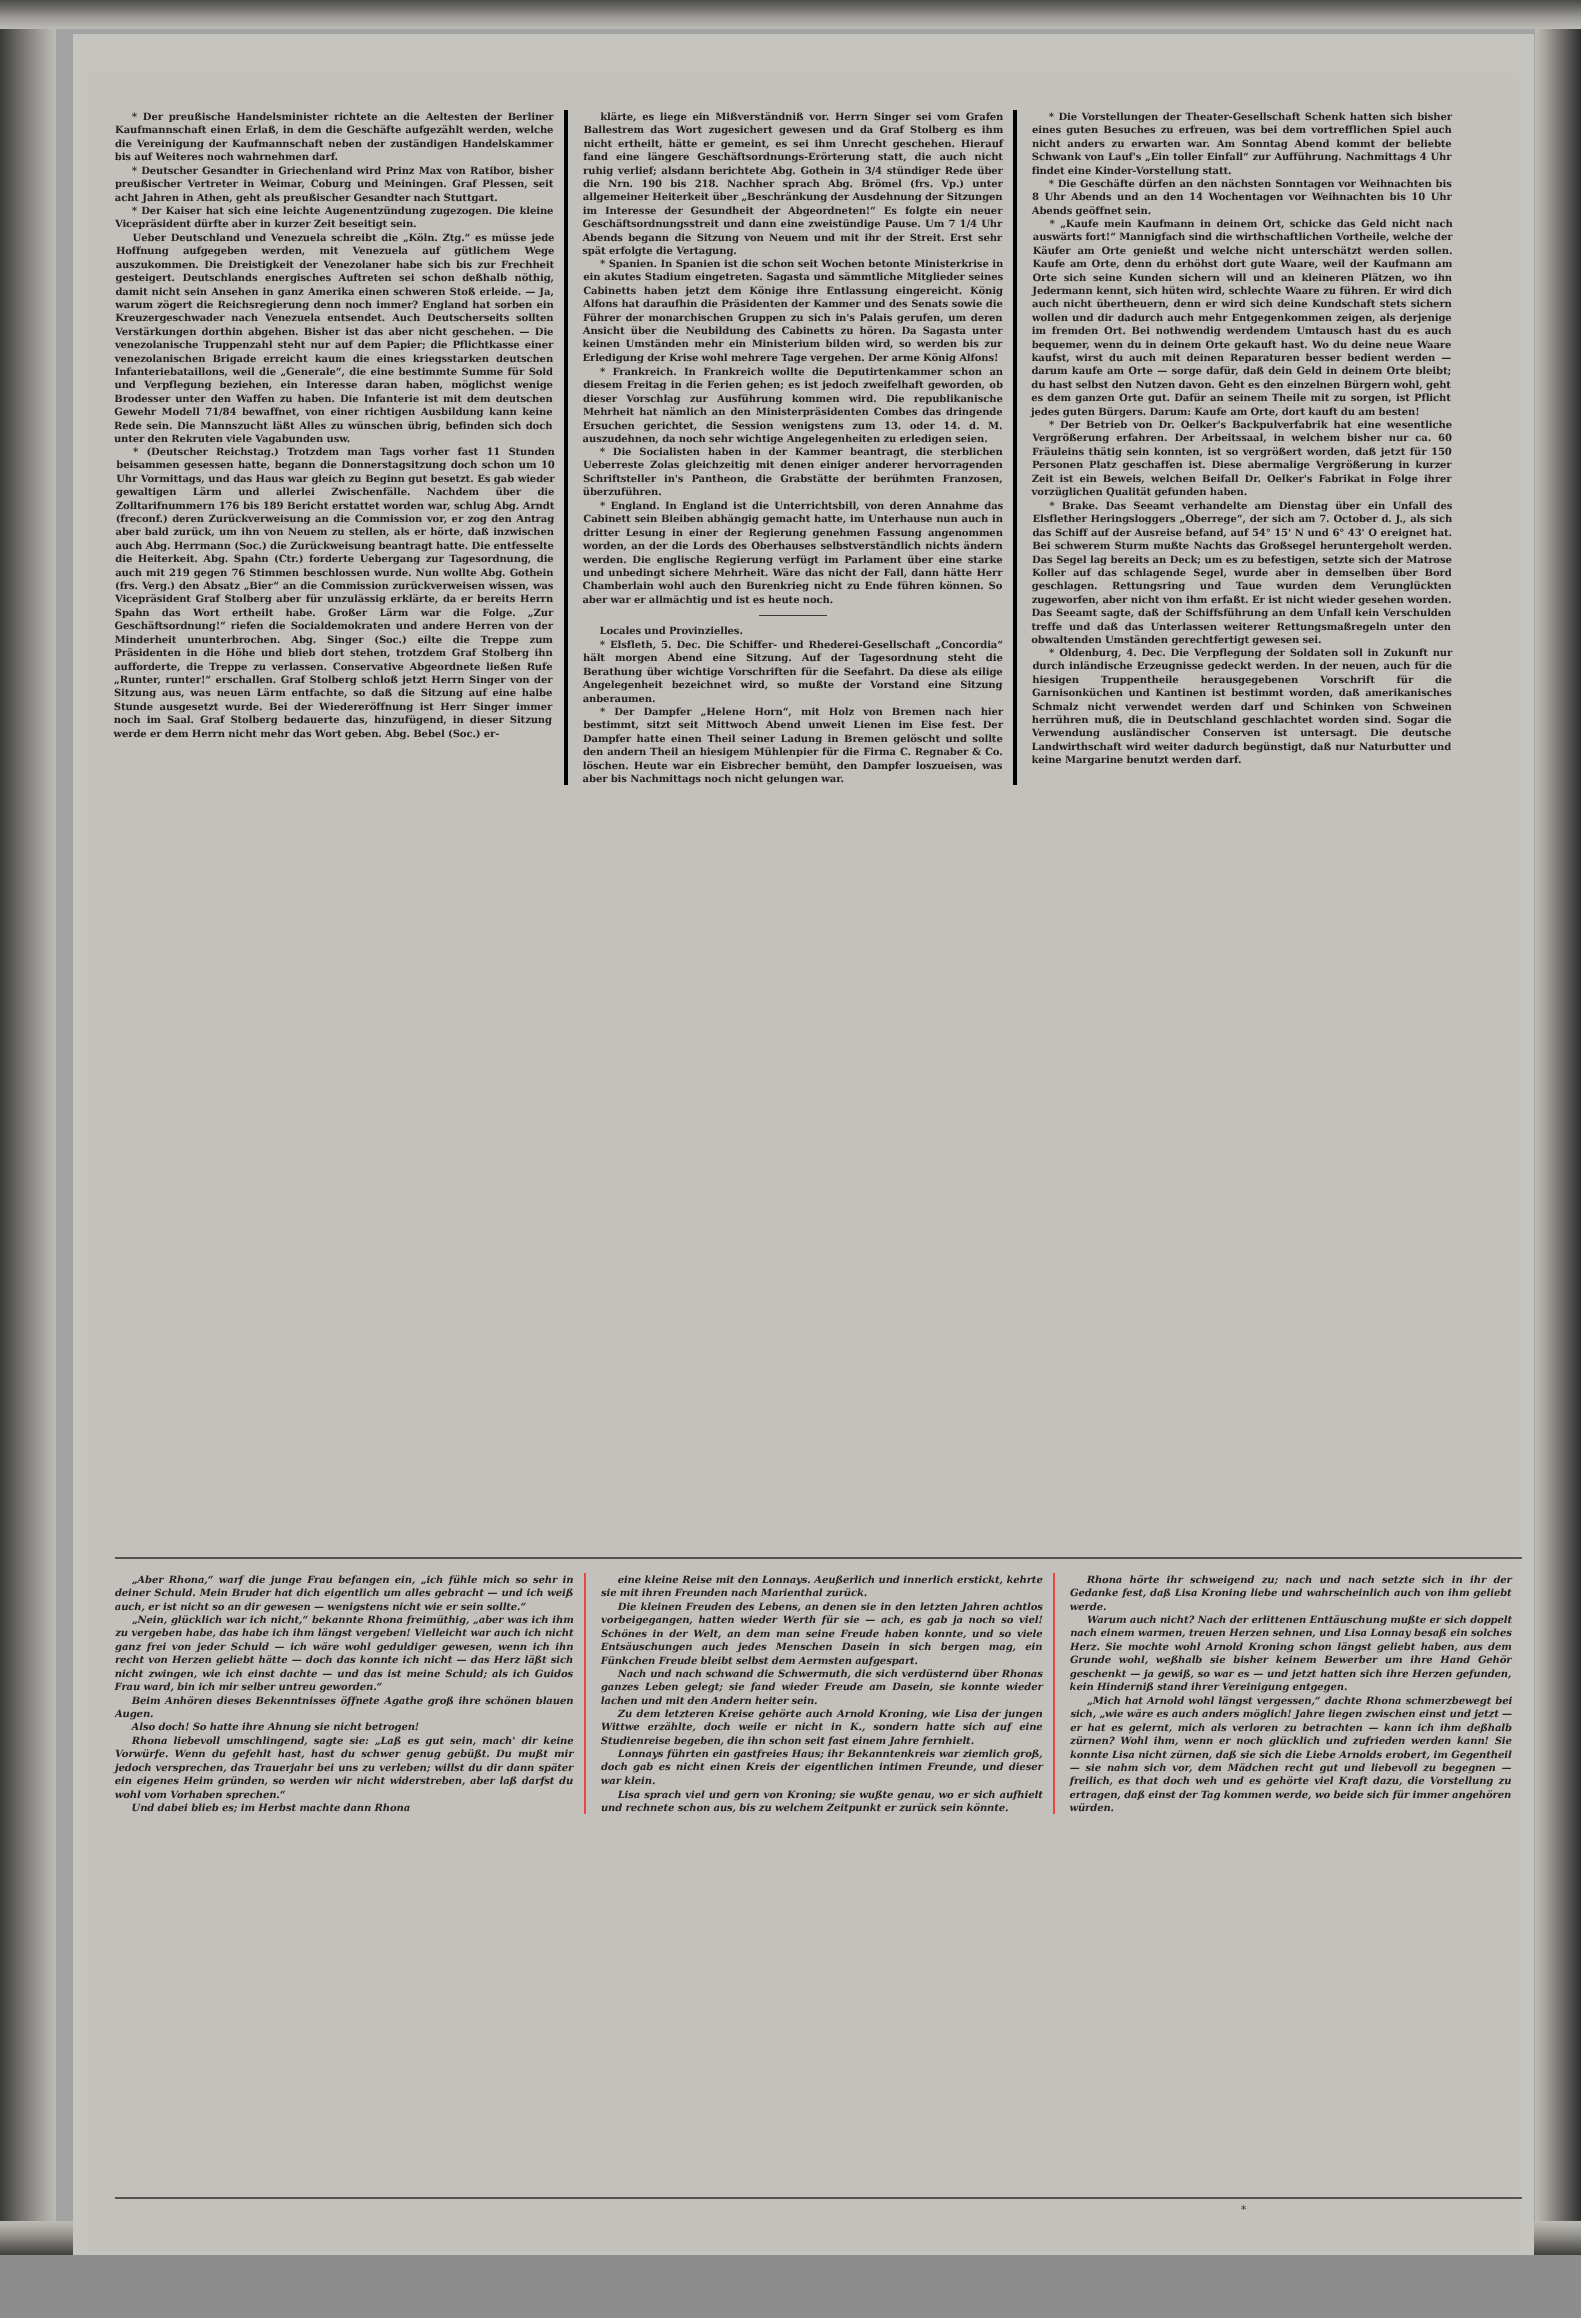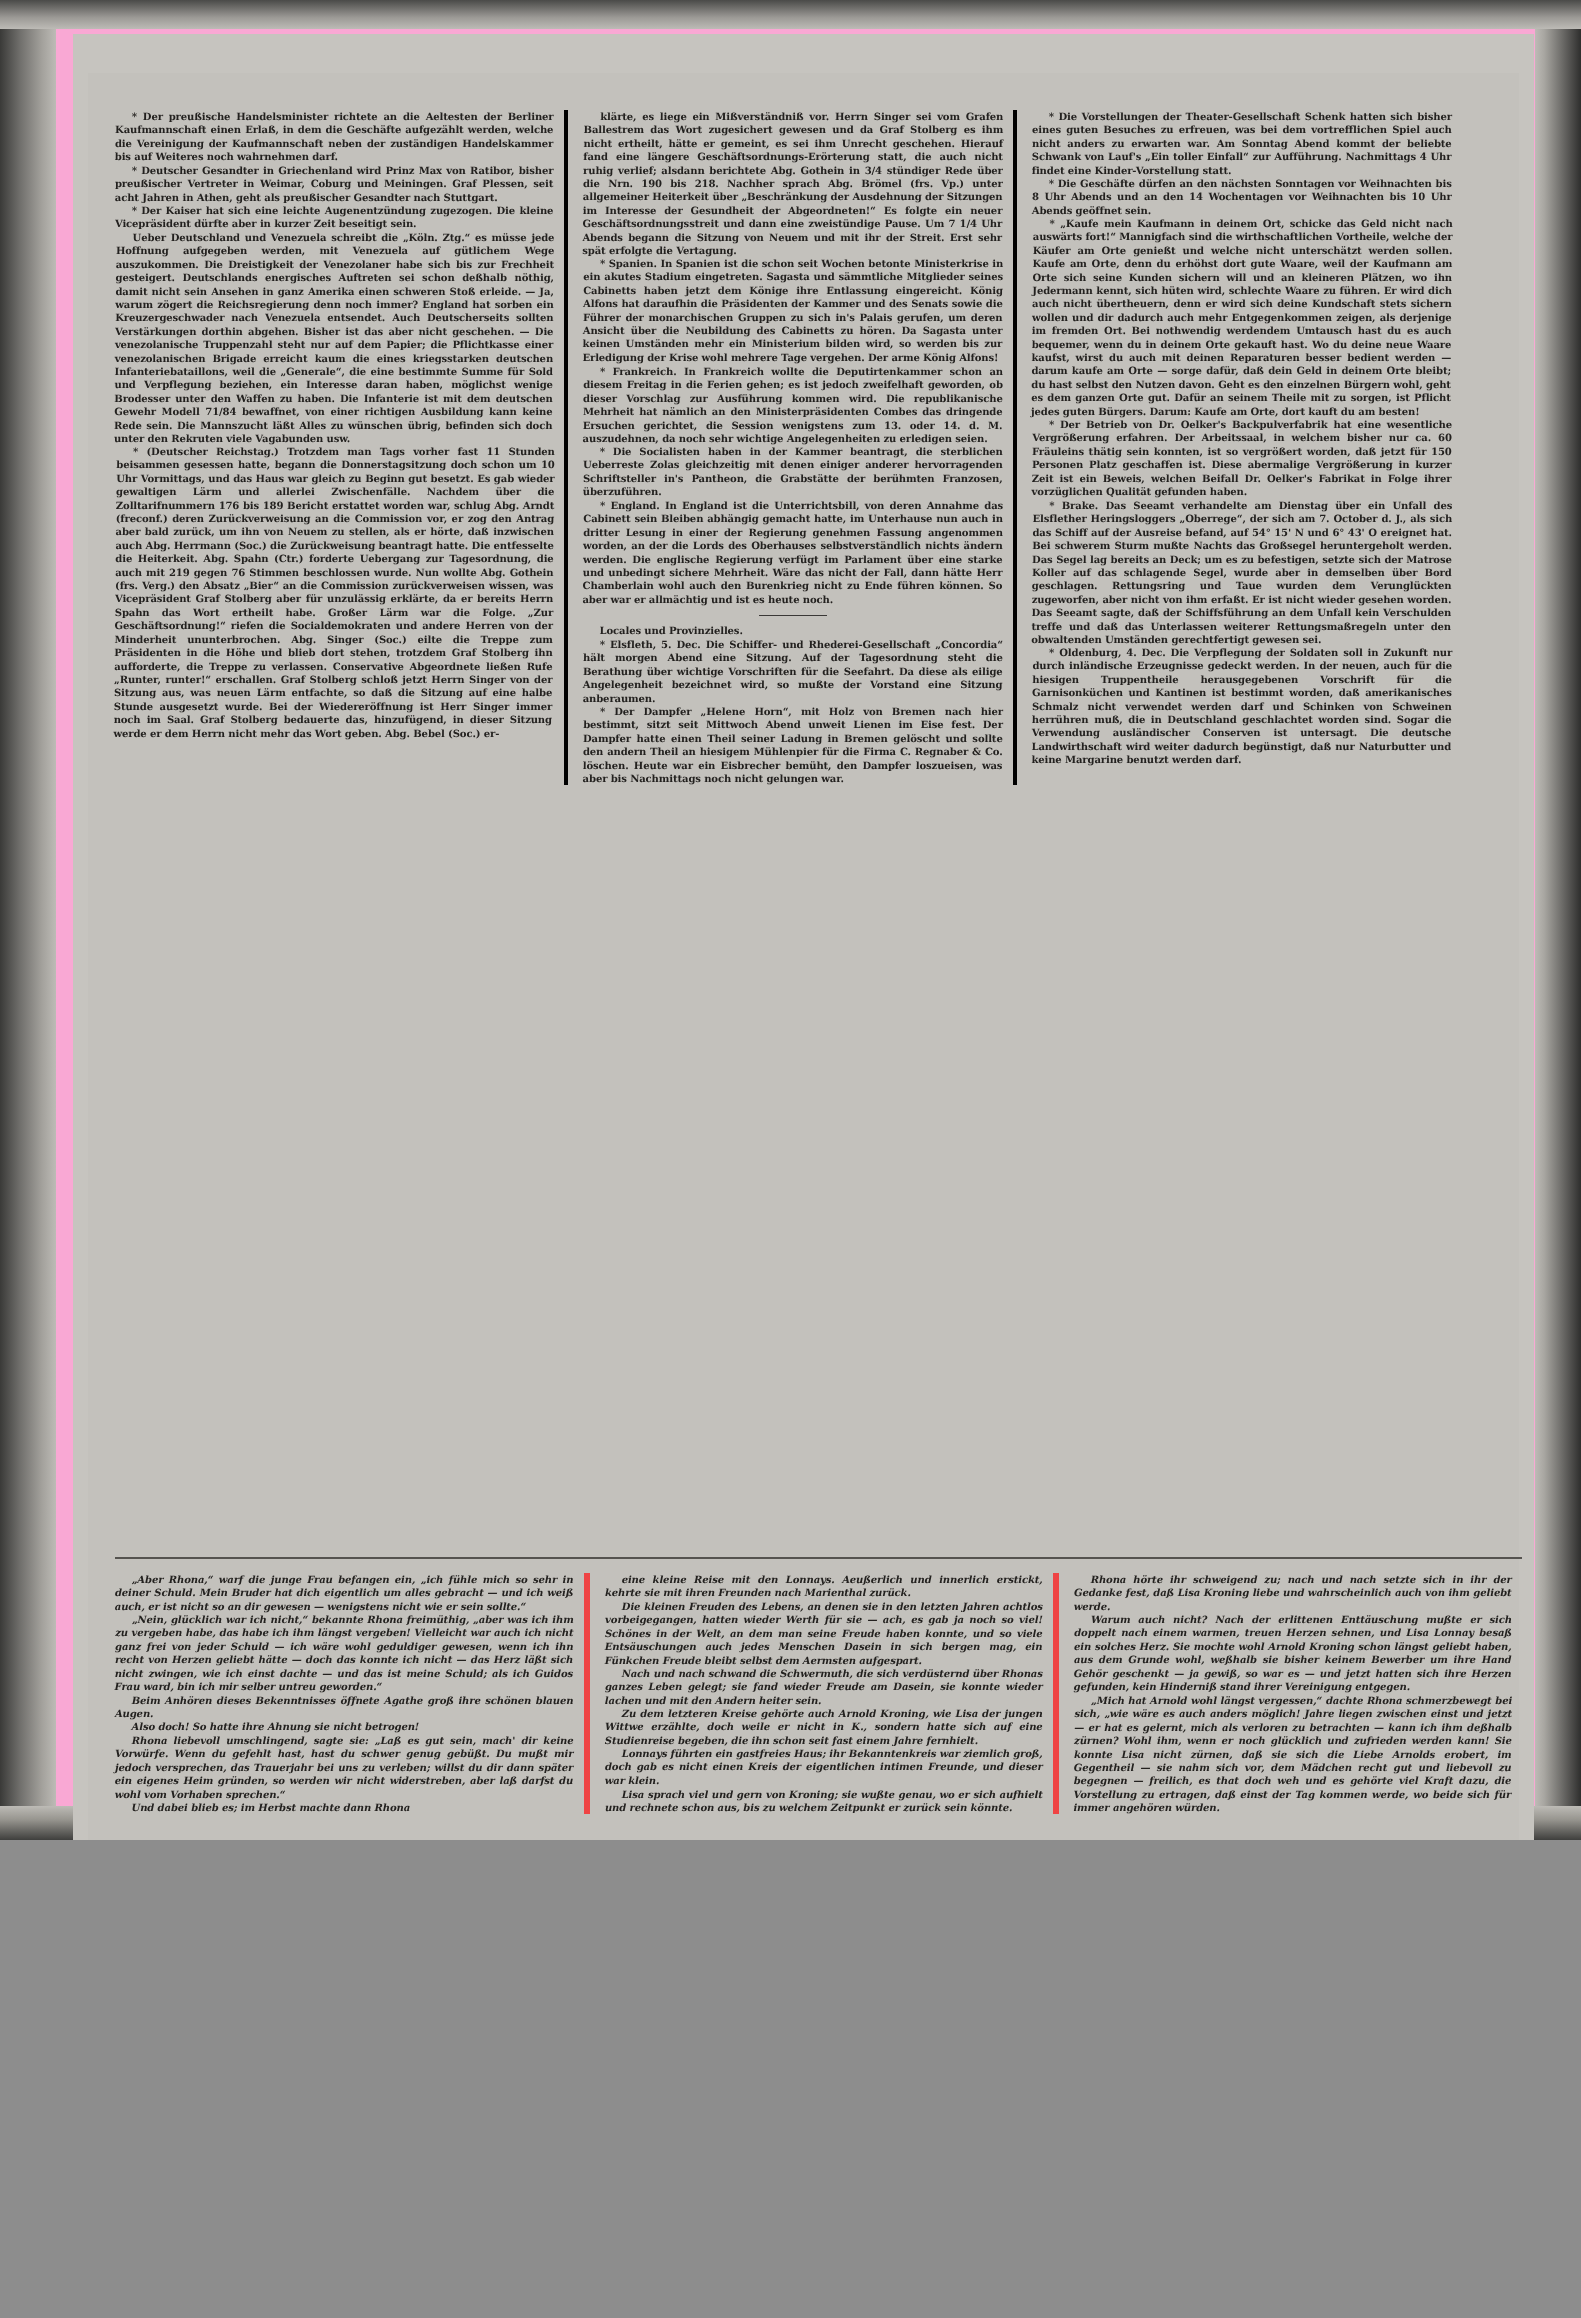--- a/index.html
+++ b/index.html
@@ -2,22 +2,22 @@
 <html style="font-size:7.8px"><head>
 <meta charset="utf-8">
 <style>
   html,body{margin:0;padding:0;background:#8d8d8d;}
   body{
     width:1581px;height:2319px;
     font-family:"DejaVu Serif", serif;
     -webkit-font-smoothing:none;
   }
   .page{
-    position:absolute;left:0;top:0;width:1581px;height:1840px;
-    background:#f9a8d4;
+    position:absolute;left:0;top:0;width:1581px;height:2255px;
+    background:#a3a3a3;
     overflow:hidden;
   }
   
   .edge-left{position:absolute;left:0;top:0;width:56px;height:2319px;
     background:linear-gradient(to right,#3a3a38 0%,#6f6e6b 35%,#a3a19c 75%,#bdbbb6 100%);}
   .edge-right{position:absolute;right:0;top:0;width:46px;height:2319px;
     background:linear-gradient(to left,#2e2e2d 0%,#6b6a67 40%,#a8a6a1 80%,#bdbbb6 100%);}
   .edge-top{position:absolute;left:0;top:0;width:1581px;height:29px;
     background:linear-gradient(to bottom,#4a4a48 0%,#9b9995 60%,#bdbbb6 100%);}
   .edge-bottom{position:absolute;left:0;bottom:0;width:1581px;height:34px;
@@ -70,21 +70,21 @@
   }
 
   
   .divider{
     position:absolute;left:115px;top:1557px;width:1407px;height:2px;background:#55534f;
   }
   .feuil{
     position:absolute;left:115px;top:1573px;width:1407px;height:630px;
   }
   .feuil .col{width:469px;font-style:italic;}
-  .feuil .col + .col{border-left:6px solid #ef4444;}
+  .feuil .col + .col{border-left:2px solid #ef4444;}
   .feuil .col p{font-size:10px;line-height:13.4px;}
 
   .bottom-rule{
     position:absolute;left:115px;top:2197px;width:1407px;height:1.5px;background:#55534f;
   }
   .bottom-star{
     position:absolute;left:1241px;top:2203px;font-size:10.7px;color:#3a3836;
   }
 </style>
 </head>

